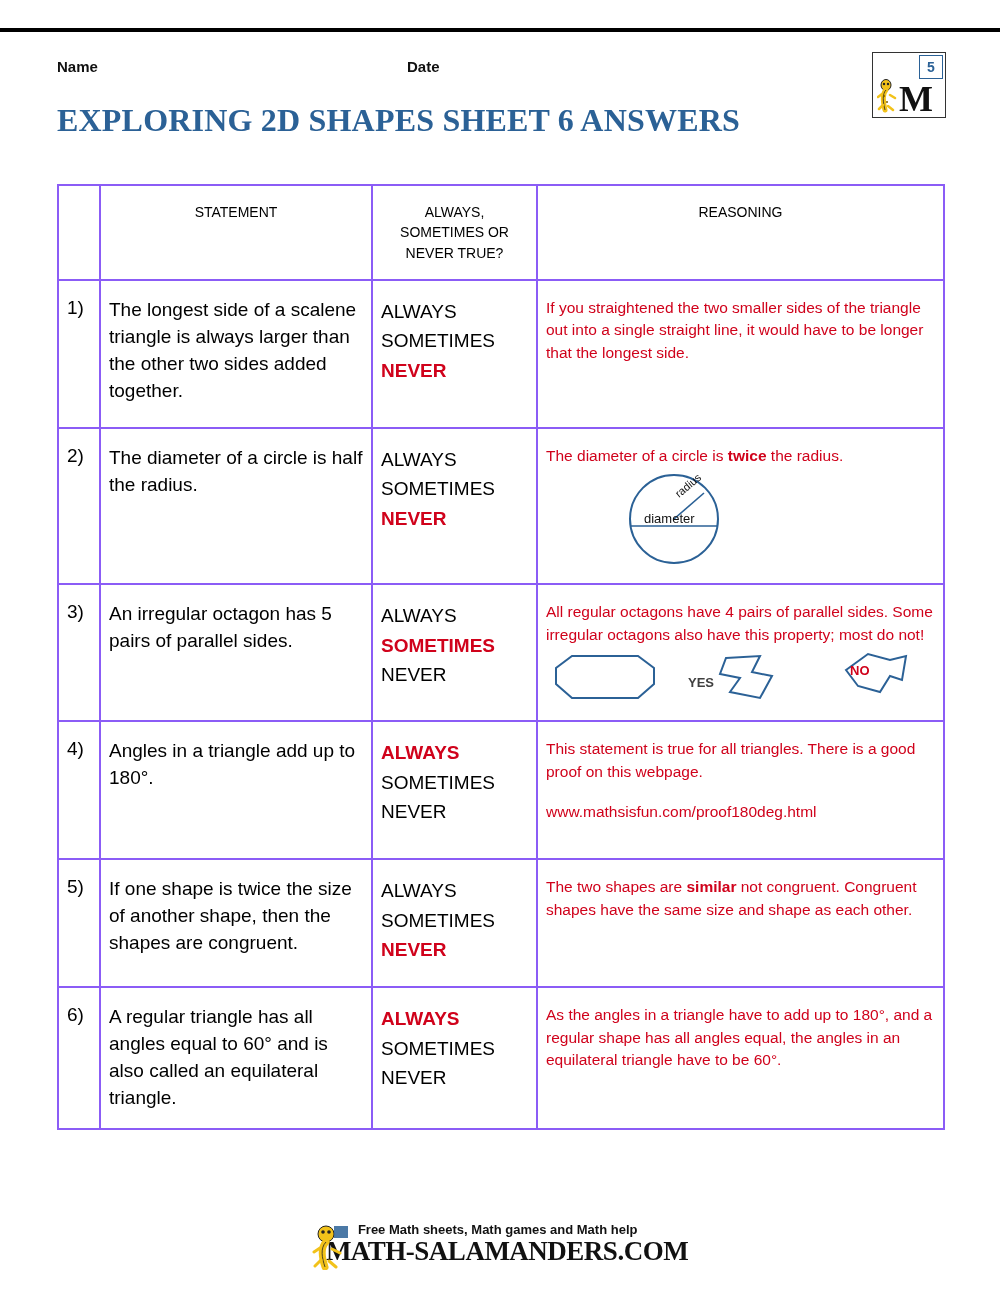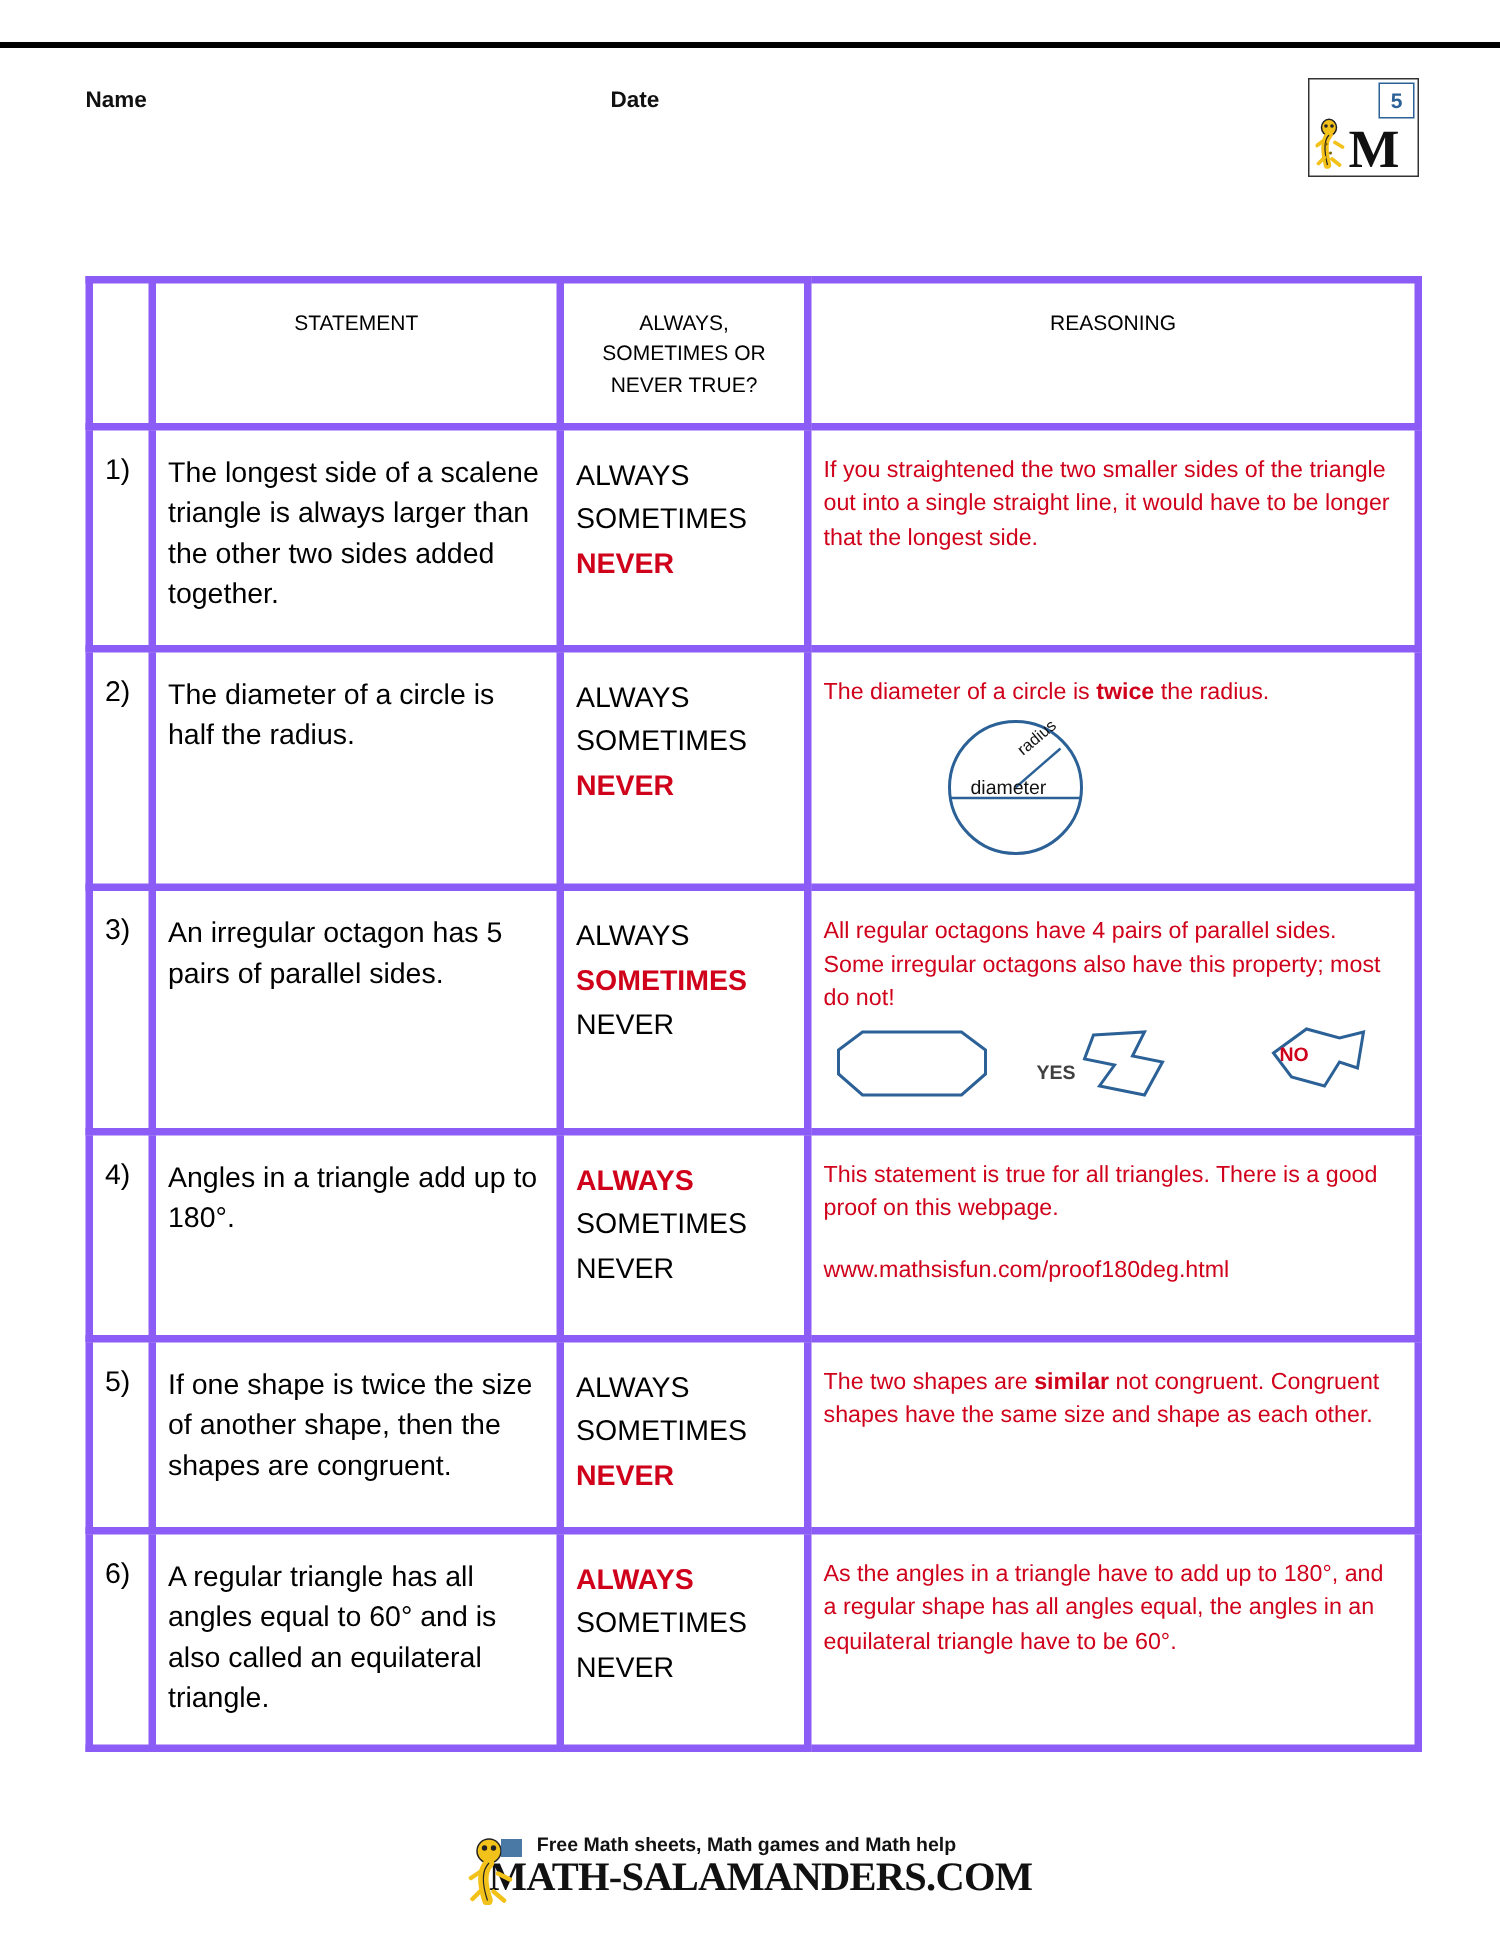--- a/index.html
+++ b/index.html
@@ -105,21 +105,21 @@
   
   table.sheet {
     position: absolute;
     left: 57px;
     top: 184px;
     width: 886px;
     border-collapse: collapse;
     table-layout: fixed;
   }
   table.sheet td, table.sheet th {
-    border: 5px solid #8b5cf6;
+    border: 2px solid #8b5cf6;
     vertical-align: top;
     padding: 16px 8px;
     margin-top: 16px;
   }
   col.c-num { width: 42px; }
   col.c-stmt { width: 272px; }
   col.c-ans { width: 165px; }
   col.c-reason { width: 407px; }
 
   thead td {
@@ -244,20 +244,21 @@
 
 <div class="page">
 
   <div class="top-rule"></div>
 
   <div class="name-date-row">
     <span>Name</span>
     <span class="date">Date</span>
   </div>
 
+  <div class="title">EXPLORING 2D SHAPES SHEET 6 ANSWERS</div>
 
   <div class="logo-box">
     <svg class="logo-sal" viewBox="0 0 24 36">
       <ellipse cx="9" cy="7" rx="5" ry="5.5" fill="#f2c21a" stroke="#222" stroke-width="1"></ellipse>
       <circle cx="7" cy="6" r="1.2" fill="#222"></circle>
       <circle cx="11" cy="6" r="1.2" fill="#222"></circle>
       <path d="M9 12 C5 16, 6 24, 8 32" stroke="#f2c21a" stroke-width="5" fill="none" stroke-linecap="round"></path>
       <path d="M9 12 C5 16, 6 24, 8 32" stroke="#222" stroke-width="0.8" fill="none"></path>
       <circle cx="7" cy="18" r="1" fill="#7a5c00"></circle>
       <circle cx="10" cy="24" r="1" fill="#7a5c00"></circle>

